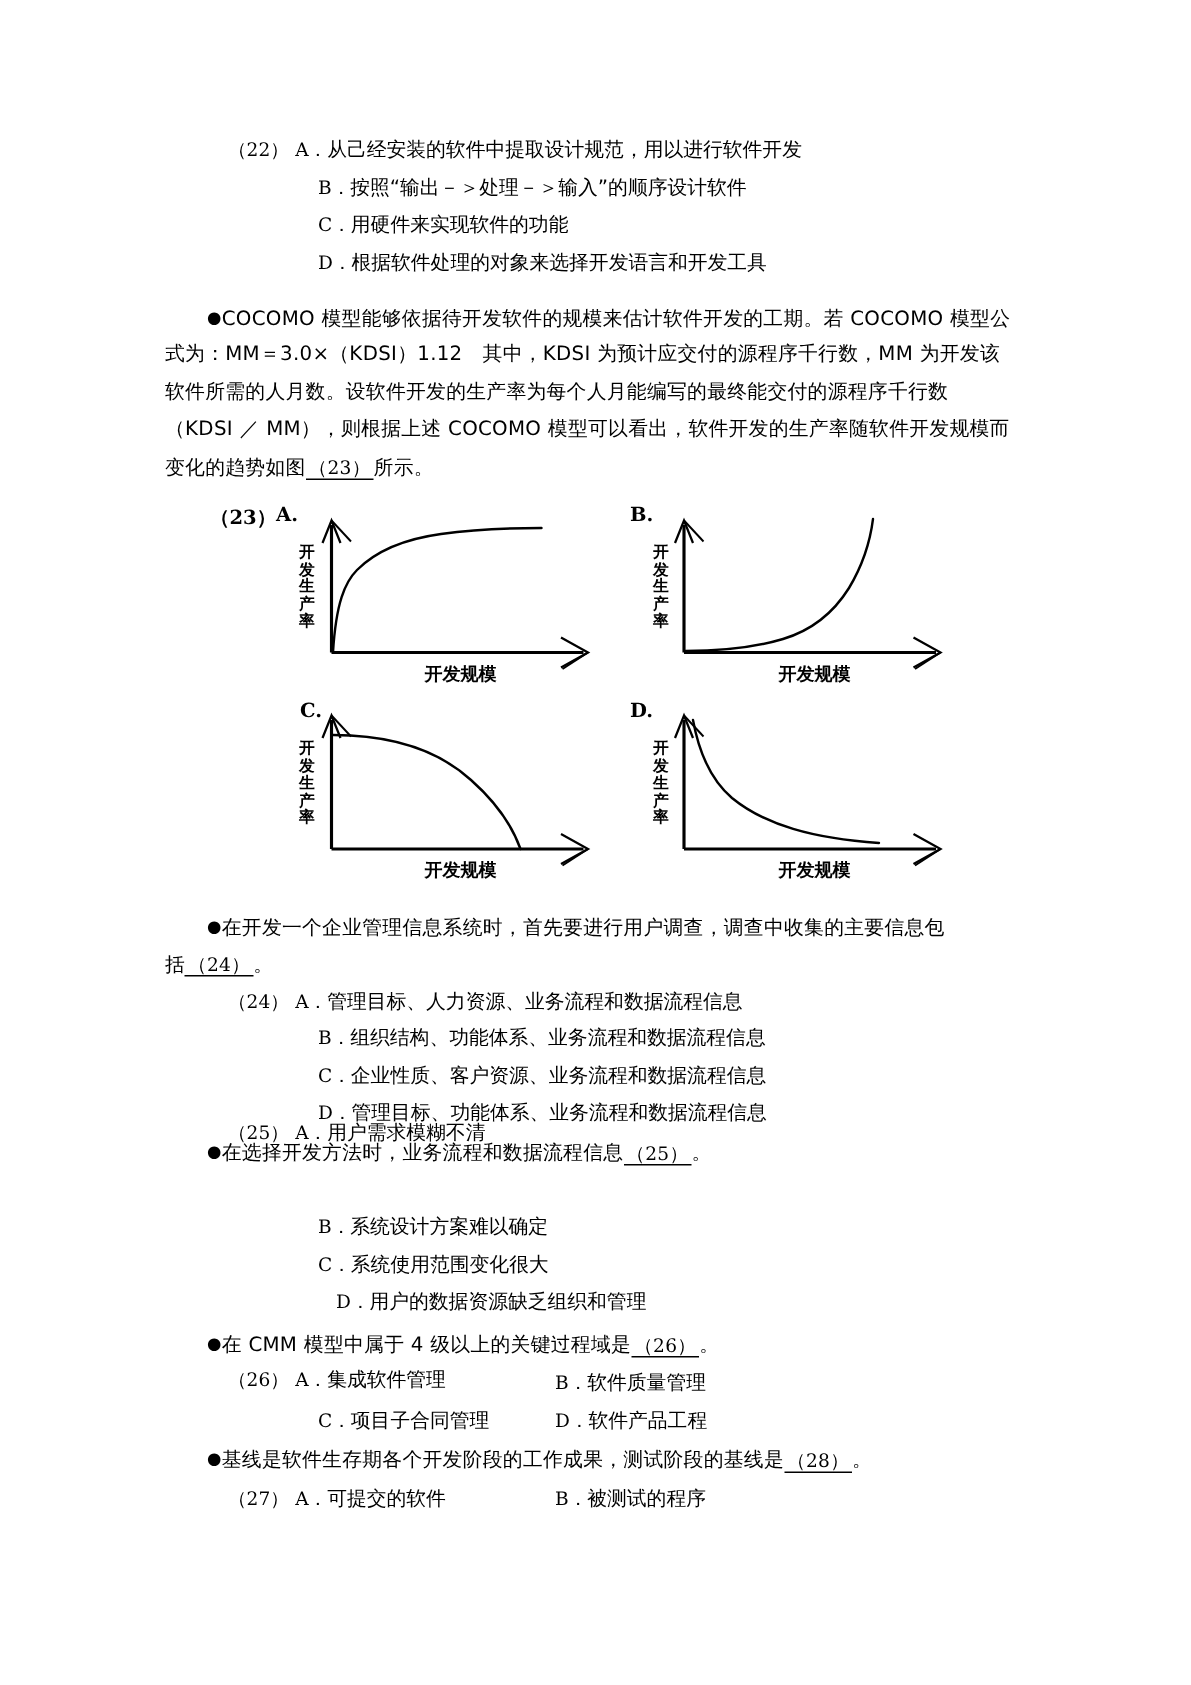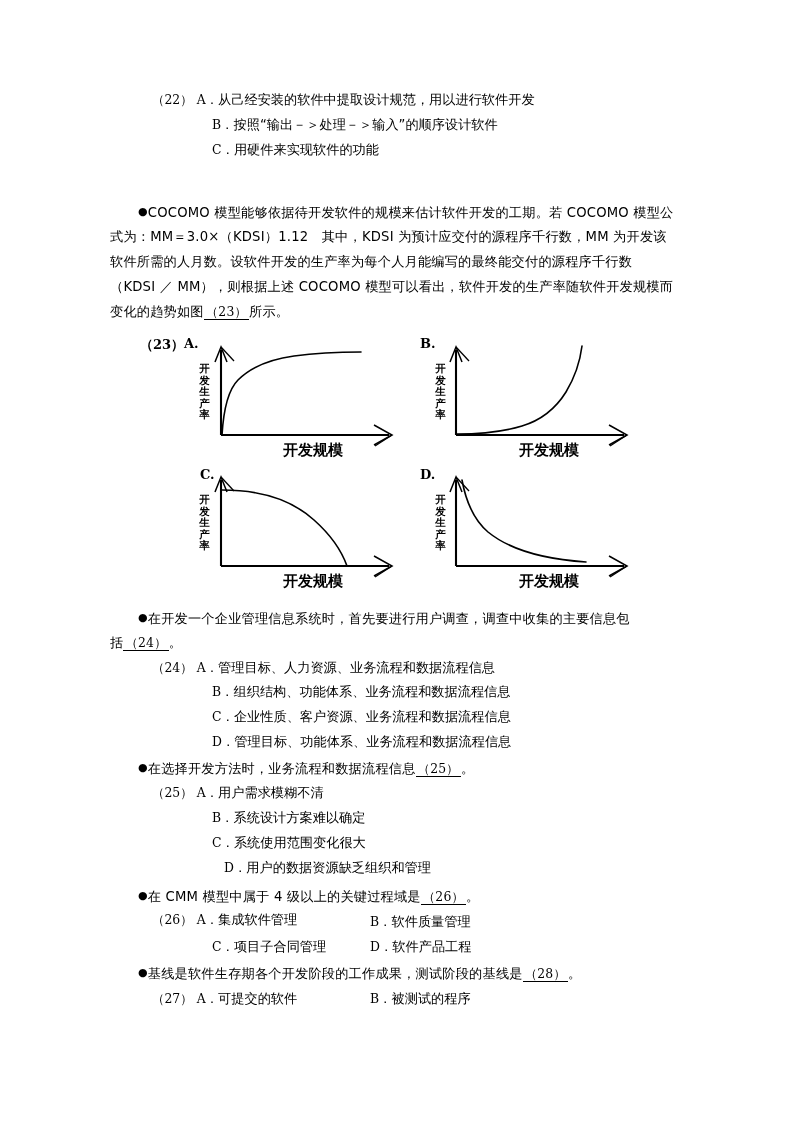--- a/index.html
+++ b/index.html
@@ -89,41 +89,44 @@
     width: 13px;
     text-align: center;
     font-size: 10.5px;
     line-height: 11.5px;
     font-weight: bold;
     font-family: "DejaVu Sans", "Liberation Sans", sans-serif;
   }
   .ylab span { display: block; }
   .xlab {
     position: absolute;
-    font-size: 15px;
+    font-size: 12px;
     font-weight: bold;
     white-space: nowrap;
     font-family: "DejaVu Sans", "Liberation Sans", sans-serif;
   }
   svg { display: block; }
 </style>
 </head>
 <body>
 
 <div class="page">
 
   <div class="opt" style="left:152px; top:92px;">
     <span class="qnum">（22）</span>
     <span class="latin">A．</span><span>从己经安装的软件中提取设计规范，用以进行软件开发</span>
   </div>
   <div class="opt" style="left:212px; top:117px;">
     <span class="latin">B．</span><span>按照“输出－＞处理－＞输入”的顺序设计软件</span>
   </div>
   <div class="opt" style="left:212px; top:142px;">
     <span class="latin">C．</span><span>用硬件来实现软件的功能</span>
+  </div>
+  <div class="opt" style="left:212px; top:167px;">
+    <span class="latin">D．</span><span>根据软件处理的对象来选择开发语言和开发工具</span>
   </div>
 
   <div class="tline" style="left:138px; top:204px;">
     <span class="bullet">●</span><span>COCOMO 模型能够依据待开发软件的规模来估计软件开发的工期。若 COCOMO 模型公</span>
   </div>
   <div class="tline" style="left:110px; top:229px;">式为：MM＝3.0×（KDSI）1.12　其中，KDSI 为预计应交付的源程序千行数，MM 为开发该</div>
   <div class="tline" style="left:110px; top:254px;">软件所需的人月数。设软件开发的生产率为每个人月能编写的最终能交付的源程序千行数</div>
   <div class="tline" style="left:110px; top:279px;">（KDSI ／ MM），则根据上述 COCOMO 模型可以看出，软件开发的生产率随软件开发规模而</div>
   <div class="tline" style="left:110px; top:304px;">
     <span>变化的趋势如图</span><span class="blank">（23）</span><span>所示。</span>
@@ -241,21 +244,21 @@
   <div class="opt" style="left:212px; top:734px;">
     <span class="latin">D．</span><span>管理目标、功能体系、业务流程和数据流程信息</span>
   </div>
   <div class="opt" style="left:212px; top:709px;">
     <span class="latin">C．</span><span>企业性质、客户资源、业务流程和数据流程信息</span>
   </div>
 
   <div class="tline" style="left:138px; top:760px;">
     <span class="bullet">●</span><span>在选择开发方法时，业务流程和数据流程信息</span><span class="blank">（25）</span><span>。</span>
   </div>
-  <div class="opt" style="left:152px; top:785px;">
+  <div class="opt" style="left:152px; top:747px;">
     <span class="qnum">（25）</span>
     <span class="latin">A．</span><span>用户需求模糊不清</span>
   </div>
   <div class="opt" style="left:212px; top:810px;">
     <span class="latin">B．</span><span>系统设计方案难以确定</span>
   </div>
   <div class="opt" style="left:212px; top:835px;">
     <span class="latin">C．</span><span>系统使用范围变化很大</span>
   </div>
   <div class="opt" style="left:224px; top:860px;">

